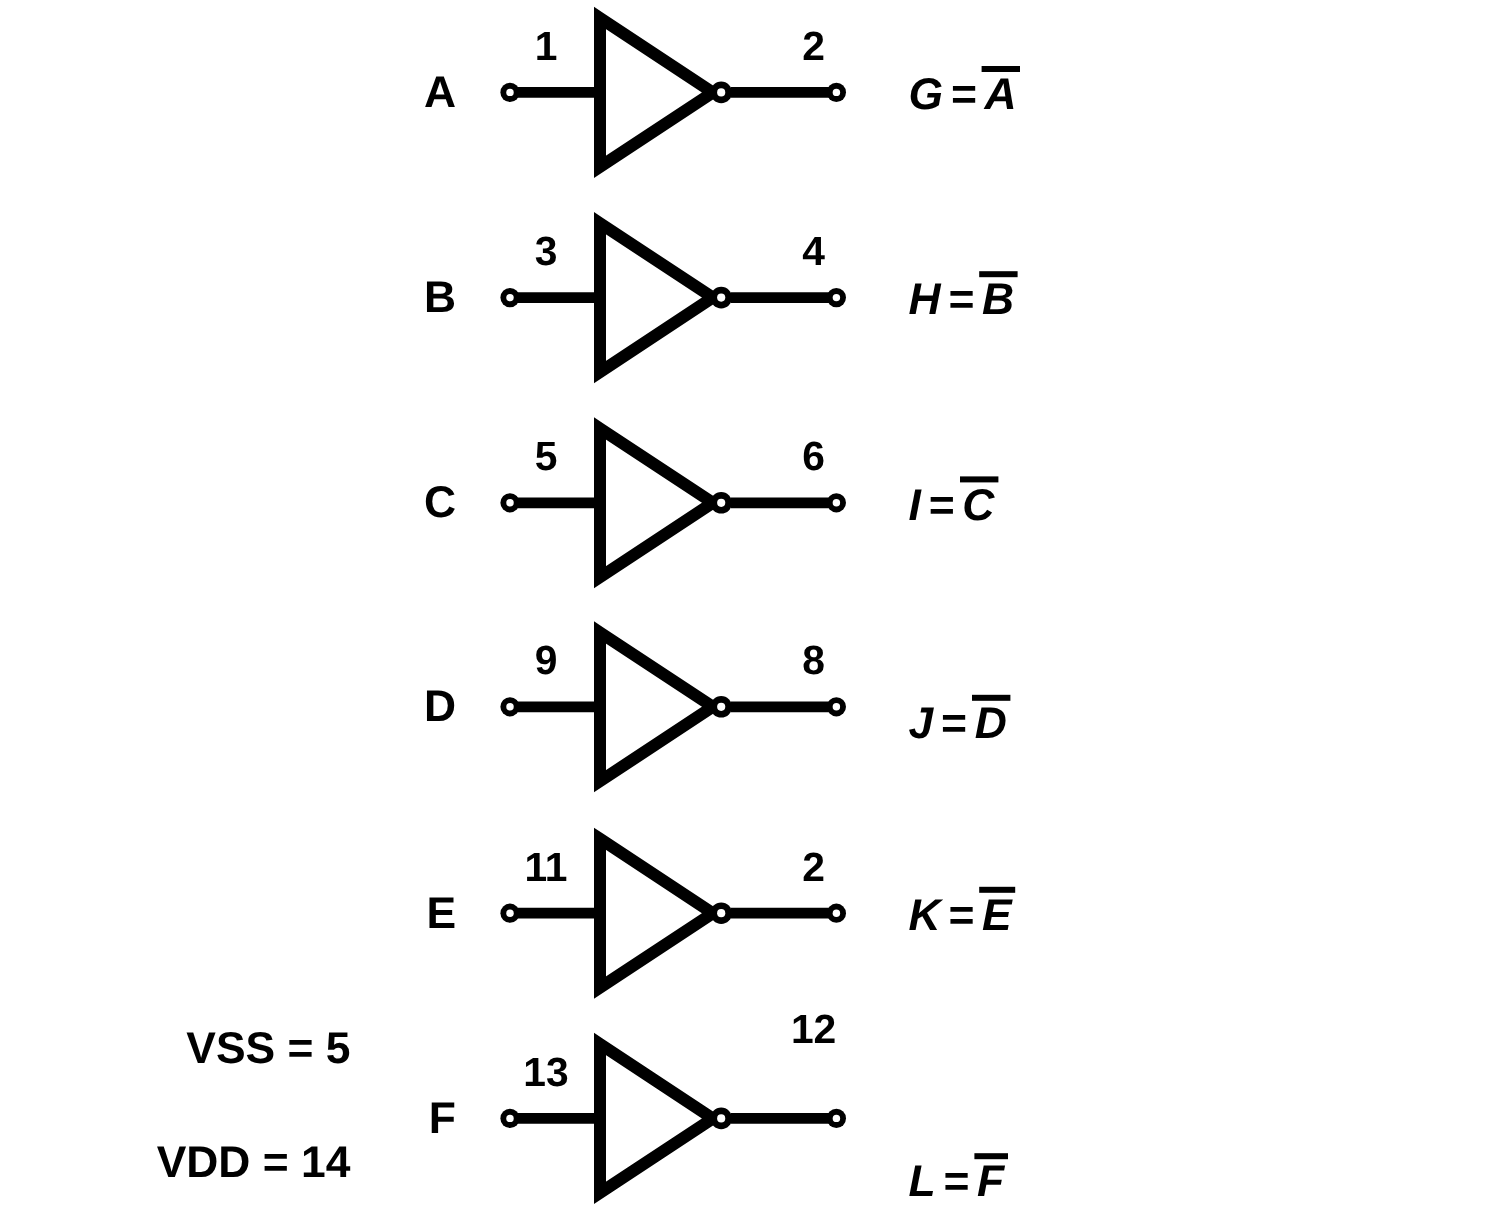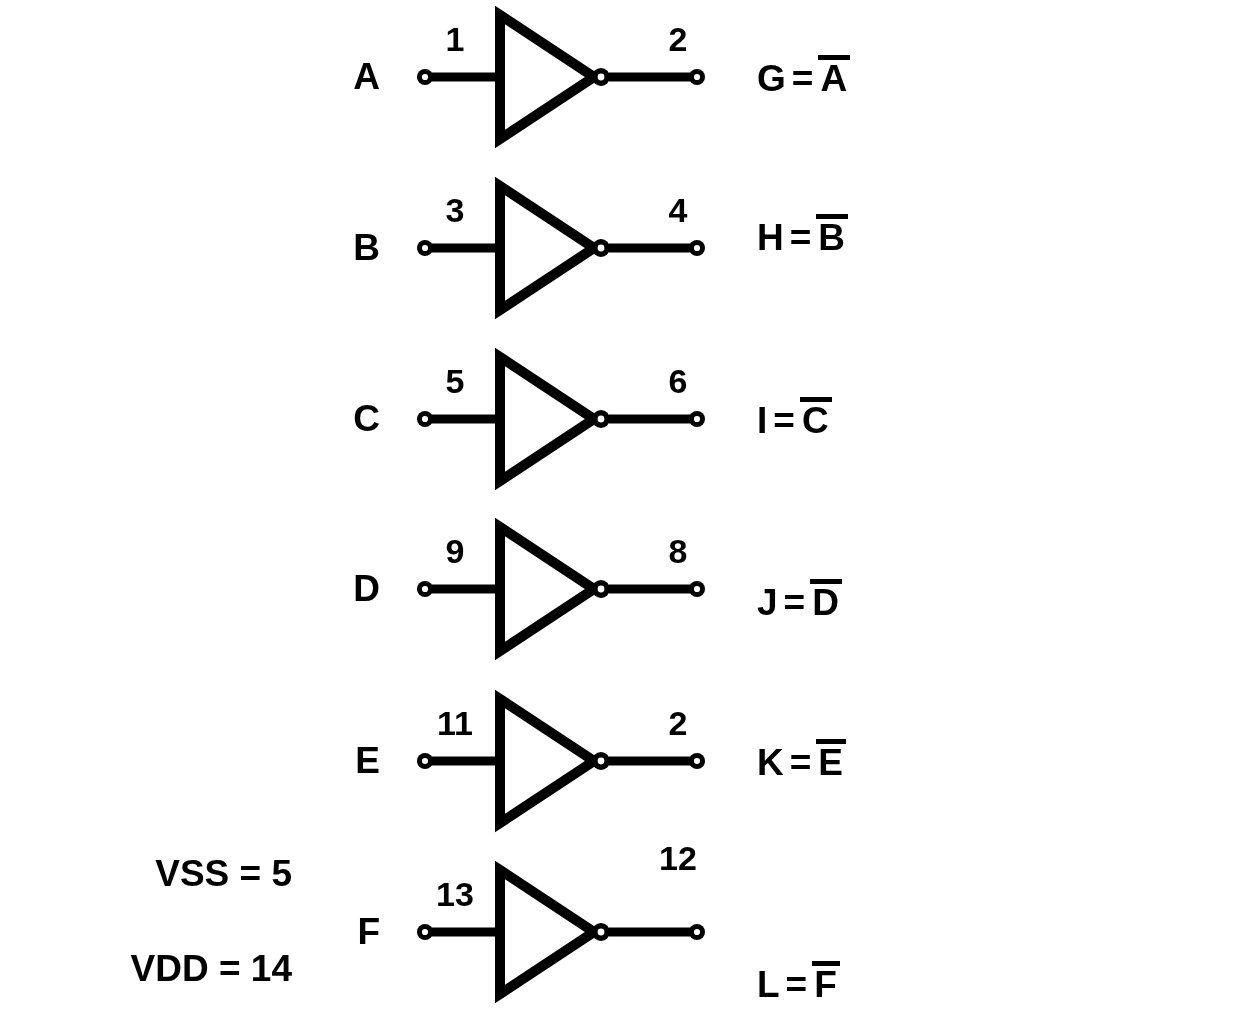--- a/index.html
+++ b/index.html
@@ -36,20 +36,21 @@
     line-height: 1;
   }
   .row-input-label {
     font-size: 37px;
     text-align: right;
     width: 60px;
   }
   .row-output-label {
     font-size: 37px;
     text-align: left;
+    font-style: italic;
   }
   .pin-number {
     font-size: 34px;
     text-align: center;
   }
   .power-label {
     font-size: 37px;
     text-align: right;
     width: 200px;
   }
@@ -149,21 +150,21 @@
   </svg>
 
   <div id="text-layer">
       <div class="row-input-label" style="left: 320px; top: 58px;">A</div>
       <div class="pin-number" style="left: 420px; width: 70px; top: 22px;">1</div>
       <div class="pin-number" style="left: 643px; width: 70px; top: 22px;">2</div>
       <div class="row-output-label" style="left: 757px; top: 58px;"><span>G</span><span class="eq-sym">=</span><span class="ovl">A</span></div>
       <div class="row-input-label" style="left: 320px; top: 229px;">B</div>
       <div class="pin-number" style="left: 420px; width: 70px; top: 193px;">3</div>
       <div class="pin-number" style="left: 643px; width: 70px; top: 193px;">4</div>
-      <div class="row-output-label" style="left: 757px; top: 217px;"><span>H</span><span class="eq-sym">=</span><span class="ovl">B</span></div>
+      <div class="row-output-label" style="left: 757px; top: 229px;"><span>H</span><span class="eq-sym">=</span><span class="ovl">B</span></div>
       <div class="row-input-label" style="left: 320px; top: 400px;">C</div>
       <div class="pin-number" style="left: 420px; width: 70px; top: 364px;">5</div>
       <div class="pin-number" style="left: 643px; width: 70px; top: 364px;">6</div>
       <div class="row-output-label" style="left: 757px; top: 400px;"><span>I</span><span class="eq-sym">=</span><span class="ovl">C</span></div>
       <div class="row-input-label" style="left: 320px; top: 570px;">D</div>
       <div class="pin-number" style="left: 420px; width: 70px; top: 534px;">9</div>
       <div class="pin-number" style="left: 643px; width: 70px; top: 534px;">8</div>
       <div class="row-output-label" style="left: 757px; top: 582px;"><span>J</span><span class="eq-sym">=</span><span class="ovl">D</span></div>
       <div class="row-input-label" style="left: 320px; top: 742px;">E</div>
       <div class="pin-number" style="left: 420px; width: 70px; top: 706px;">11</div>

